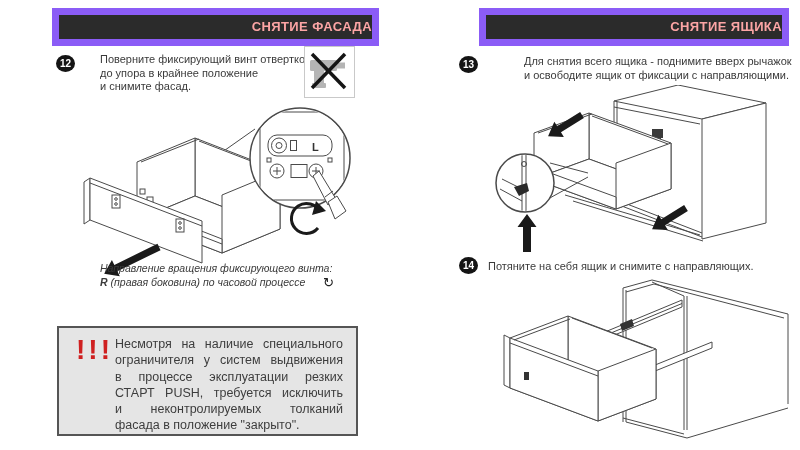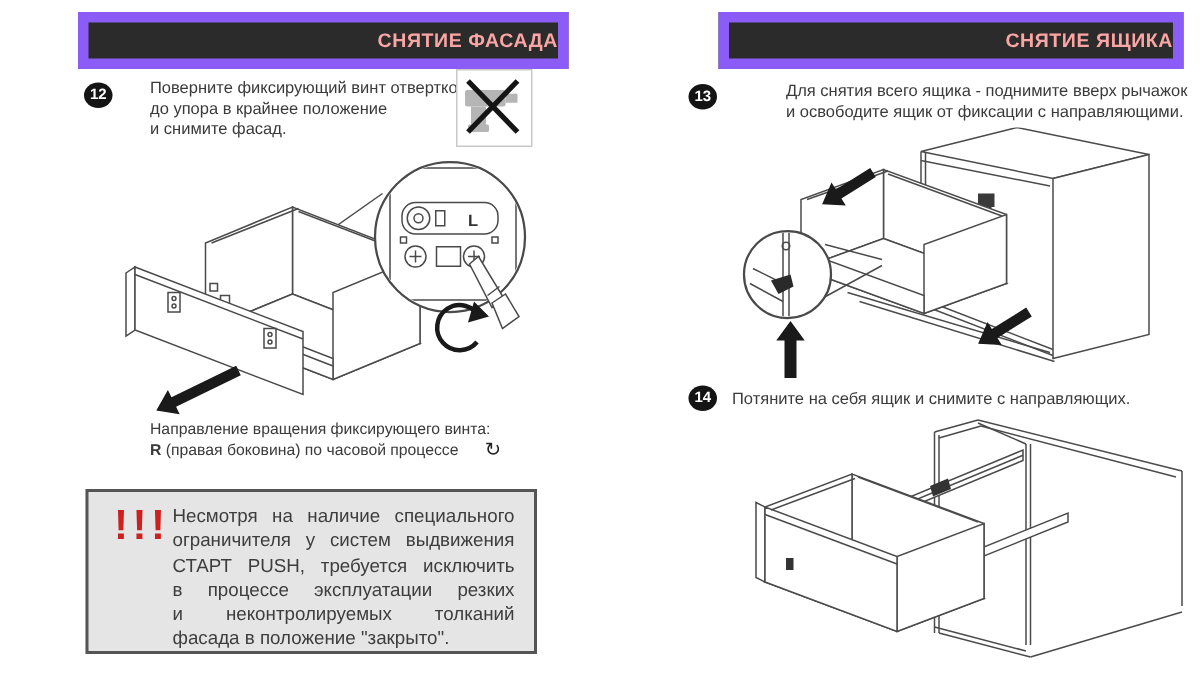--- a/index.html
+++ b/index.html
@@ -5,21 +5,21 @@
   html,body{margin:0;padding:0;background:#fff;}
   body{width:800px;height:450px;font-family:"Liberation Sans",sans-serif;color:#333;}
   .sheet{position:relative;width:800px;height:450px;background:#ffffff;overflow:hidden;}
   .hdr{position:absolute;top:8px;height:24px;background:#2b2b2b;border:7px solid #8b5cf6;
        color:#fca5a5;font-weight:bold;font-size:13px;line-height:24px;text-align:right;letter-spacing:.4px;}
   .badge{position:absolute;width:19px;height:17px;background:#141414;color:#fff;border-radius:50%;
          font-size:10px;font-weight:bold;text-align:center;line-height:17px;}
   .steptext{position:absolute;font-size:11px;line-height:13.5px;color:#3a3a3a;}
   .nodrill{position:absolute;left:304px;top:46px;width:49px;height:50px;border:1px solid #c9c9c9;background:#fff;}
   .illu{position:absolute;}
-  .dirnote{position:absolute;left:100px;top:280px;width:262px;font-size:10.5px;line-height:13.5px;color:#3a3a3a;}
+  .dirnote{position:absolute;left:100px;top:262px;width:262px;font-size:10.5px;line-height:13.5px;color:#3a3a3a;font-style:italic;}
   .dn-row{position:relative;}
   .dn-row b{font-weight:bold;}
   .rot{position:absolute;right:28px;top:0;font-family:"DejaVu Sans",sans-serif;font-size:13px;color:#222;}
   .warn{position:absolute;left:57px;top:326px;width:297px;height:106px;background:#e5e5e5;border:2px solid #555;}
   .warn-marks{position:absolute;left:17px;top:6px;color:#cf2020;font-size:28px;font-weight:bold;letter-spacing:3px;}
   .warn-text{position:absolute;left:56px;top:8px;width:228px;font-size:12.5px;line-height:16.3px;color:#3d3d3d;}
   .warn-text .j{text-align:justify;text-align-last:justify;}
   svg{display:block;}
   .lineart{stroke:#4a4a4a;stroke-width:1;fill:none;}
 </style>
@@ -128,22 +128,22 @@
       <b>R</b><span> (правая боковина) по часовой процессе</span>
       <span class="rot">↻</span>
     </div>
   </div>
 
   <div class="warn">
     <div class="warn-marks">!!!</div>
     <div class="warn-text">
       <div class="j">Несмотря на наличие специального</div>
       <div class="j">ограничителя у систем выдвижения</div>
+      <div class="j">в процессе эксплуатации резких</div>
       <div class="j">СТАРТ PUSH, требуется исключить</div>
-      <div class="j">в процессе эксплуатации резких</div>
       <div class="j">и неконтролируемых толканий</div>
       <div>фасада в положение "закрыто".</div>
     </div>
   </div>
 
   <div class="hdr" style="left:479px;width:296px;">СНЯТИЕ ЯЩИКА</div>
 
   <div class="badge" style="left:459px;top:56px;text-align:center;">13</div>
   <div class="steptext" style="left:512px;top:55px;margin-left:12px;">
     <div>Для снятия всего ящика - поднимите вверх рычажок</div>

